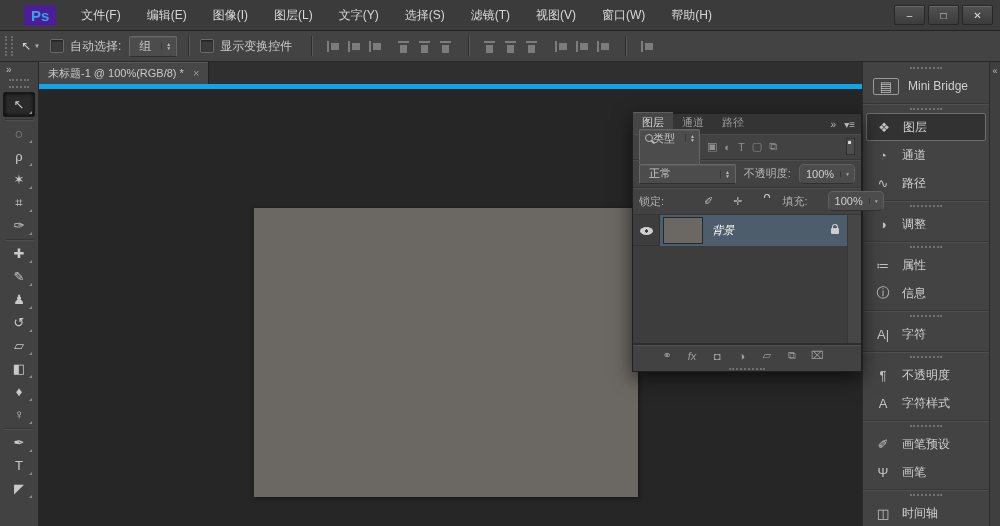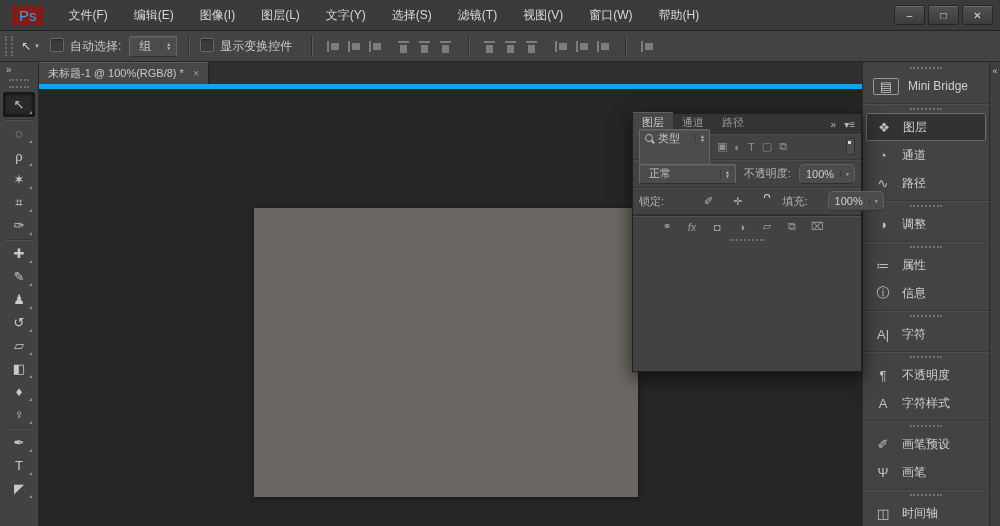--- a/index.html
+++ b/index.html
@@ -4,37 +4,37 @@
 <style>
   html,body{margin:0;padding:0}
   body{width:1000px;height:526px;overflow:hidden;background:#262626;
        font-family:"Liberation Sans","DejaVu Sans",sans-serif;color:#c8c8c8;
        -webkit-font-smoothing:antialiased;user-select:none}
   .app{position:relative;width:1000px;height:526px;background:#262626}
 
   
   .menubar{display:flex;align-items:center;height:30px;background:#3b3b3b;
            border-bottom:1px solid #232323;font-size:12px;color:#d8d8d8}
-  .pslogo{color:#3aa0f0;font-weight:normal;font-size:15px;background:#7f1d1d;
-          padding:2px 7px;border-radius:2px;margin:0 12px 0 12px}
+  .pslogo{color:#3aa0f0;font-weight:bold;font-size:15px;background:#4c1d95;
+          padding:2px 7px;border-radius:2px;margin:0 12px 0 24px}
   .menu{padding:0 13px;white-space:nowrap;cursor:default}
   .wctrls{margin-left:auto;display:flex;gap:3px;margin-right:7px}
   .wbtn{width:29px;height:18px;background:linear-gradient(#515151,#3c3c3c);
         border:1px solid #272727;box-shadow:inset 0 1px 0 #6a6a6a;border-radius:2px;
         color:#ddd;font-size:10px;display:flex;align-items:center;justify-content:center}
 
   
   .optionsbar{display:flex;align-items:center;height:30px;background:#434343;
               border-bottom:1px solid #272727;font-size:12px;color:#c8c8c8}
   .grip-v{height:20px;width:4px;border-left:2px dotted #6c6c6c;border-right:2px dotted #6c6c6c;margin:0 8px 0 5px}
   .toolprev{display:flex;align-items:center;gap:3px;color:#d5d5d5;font-size:12px;margin-right:10px}
   .caret{font-size:6px;color:#b5b5b5}
   .cb{display:inline-block;width:12px;height:12px;background:#3b3b3b;border:1px solid #6a6a6a;
       border-radius:2px;box-shadow:inset 0 1px 2px rgba(0,0,0,.55);margin-right:6px;flex:none}
-  .optlabel{display:flex;align-items:flex-start;margin-right:8px;white-space:nowrap}
+  .optlabel{display:flex;align-items:center;margin-right:8px;white-space:nowrap}
   .dd{display:inline-flex;align-items:center;background:#4c4c4c;border:1px solid #676767;
       border-bottom-color:#303030;border-radius:2px;height:19px;padding:0 3px 0 9px;
       box-shadow:inset 0 1px 0 rgba(255,255,255,.07);white-space:nowrap}
   .stepper{display:inline-flex;flex-direction:column;margin-left:10px;border-left:1px solid #3a3a3a;
            padding:0 2px 0 4px;font-size:5px;line-height:4px;color:#bbb}
   .stepper::before{content:"▲"}
   .stepper::after{content:"▼"}
   .vsep{width:1px;height:20px;background:#2d2d2d;box-shadow:1px 0 0 #585858;margin:0 11px;flex:none}
   .alns{display:flex;align-items:center}
   .aln{width:15px;height:13px;margin:0 3px;opacity:.5;border-radius:1px;
@@ -90,21 +90,21 @@
   .layerspanel{position:absolute;left:632px;top:113px;width:230px;height:259px;background:#424242;
                border:1px solid #202020;box-shadow:0 6px 18px rgba(0,0,0,.6);display:flex;
                flex-direction:column;font-size:11px;color:#c6c6c6;z-index:5;box-sizing:border-box}
   .lp-tabs{height:20px;background:#343434;display:flex;align-items:flex-end;flex:none}
   .lp-tab{padding:3px 9px 4px;color:#9c9c9c}
   .lp-tab.active{background:#464646;color:#d4d4d4;box-shadow:inset 0 1px 0 #5d5d5d}
   .lp-tabicons{margin-left:auto;display:flex;gap:8px;padding:0 6px 4px;color:#b8b8b8;font-size:10px}
   .lp-row{display:flex;align-items:center;border-bottom:1px solid #363636;
           box-shadow:inset 0 1px 0 #4d4d4d;padding:0 6px;flex:none}
   .lp-filter{height:25px;gap:7px}
-  .filterdd{height:17px;padding:0 2px 17px 5px;gap:5px;font-size:11px}
+  .filterdd{height:17px;padding:0 2px 17px 5px;font-size:11px}
   .mag{display:inline-block;width:6px;height:6px;border:1.5px solid #b8b8b8;border-radius:50%;position:relative}
   .mag::after{content:"";position:absolute;width:4px;height:1.5px;background:#b8b8b8;
               transform:rotate(45deg);right:-3px;bottom:-1px}
   .ficon{color:#8f8f8f;font-size:11px}
   .ftoggle{margin-left:auto;width:7px;height:15px;background:#4e4e4e;border:1px solid #313131;position:relative}
   .ftoggle::after{content:"";position:absolute;top:2px;left:1px;width:3px;height:3px;background:#d8d8d8}
   .lp-blend{height:27px;gap:8px}
   .blenddd{width:96px;height:18px;justify-content:space-between}
   .lbl{color:#b3b3b3;white-space:nowrap}
   .valdd{display:inline-flex;align-items:center;background:#4c4c4c;border:1px solid #606060;
@@ -413,20 +413,33 @@
       <span class="checker"></span>
       <span class="lockglyph">✐</span>
       <span class="lockglyph">✛</span>
       <span class="lock-ico"></span>
       <span class="lbl" style="margin-left:auto">填充:</span>
       <span class="valdd">
         <span>100%</span>
       </span>
     </div>
 
+    <div class="lp-list">
+      <div class="lrow">
+        <span class="eyecell">
+          <span class="eye"></span>
+        </span>
+        <div class="lsel">
+          <span class="thumb"></span>
+          <span class="lname">背景</span>
+          <span class="lock-ico"></span>
+        </div>
+      </div>
+      <div class="scrollstrip"></div>
+    </div>
 
     <div class="lp-bottom">
       <span class="bicon n">⚭</span>
       <span class="bicon">fx</span>
       <span class="bicon n">◘</span>
       <span class="bicon n">◑</span>
       <span class="bicon n">▱</span>
       <span class="bicon n">⧉</span>
       <span class="bicon n">⌧</span>
     </div>

